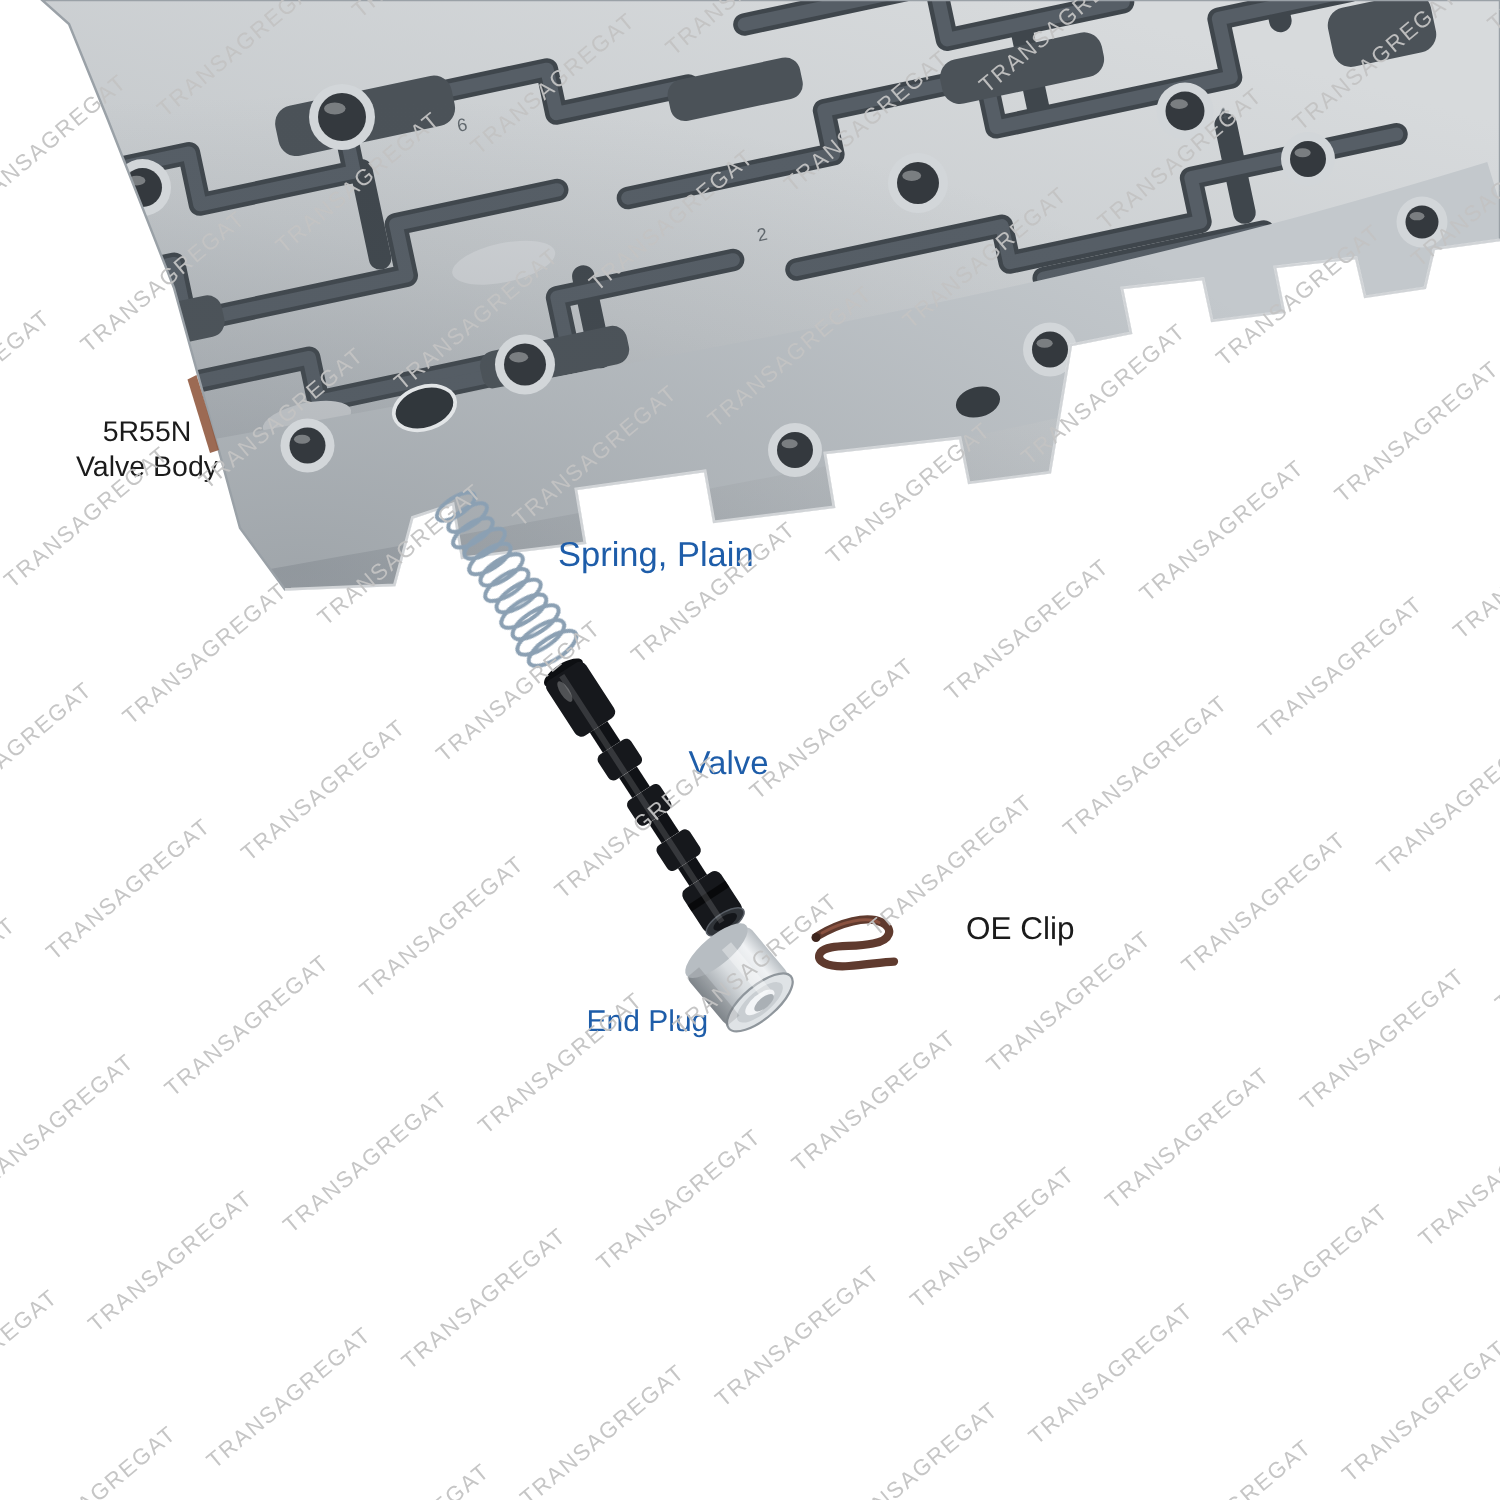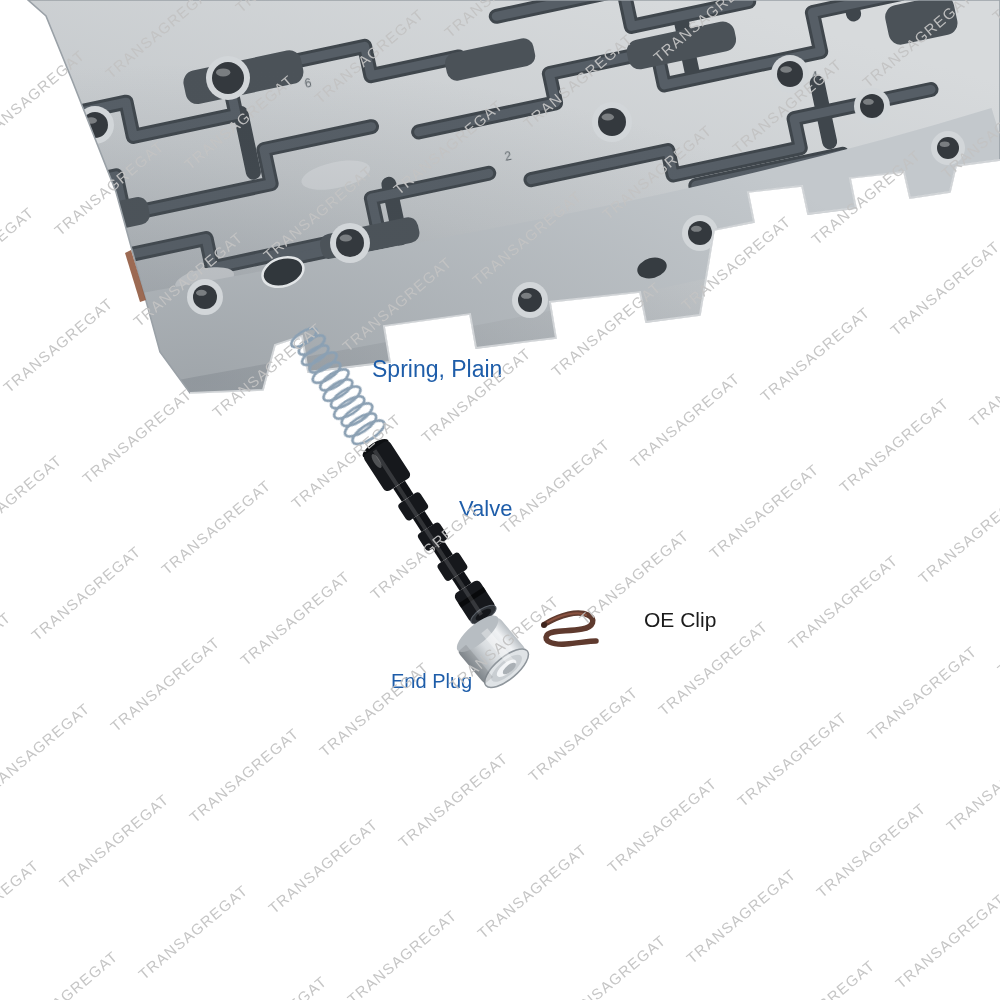--- a/index.html
+++ b/index.html
@@ -218,20 +218,24 @@
 
   <g>
     <path d="M545,624 C560,615 578,610 588,615 C596,619 594,627 582,629
              C568,632 552,629 547,635 C543,641 552,645 566,644
              C578,643 590,641 596,641" fill="none" stroke="#5f3a2e" stroke-width="5.5" stroke-linecap="round"></path>
     <path d="M548,622 C562,614 578,611 586,615" fill="none" stroke="#8a5240" stroke-width="2" stroke-linecap="round"></path>
     <circle cx="544" cy="625" r="3" fill="#3e251d"></circle>
   </g>
 </svg>
 
+<div id="lbl-body" class="lbl c-dark">
+  <div>5R55N</div>
+  <div>Valve Body</div>
+</div>
 <div id="lbl-spring" class="lbl c-blue">Spring, Plain</div>
 <div id="lbl-valve" class="lbl c-blue">Valve</div>
 <div id="lbl-clip" class="lbl c-dark">OE Clip</div>
 <div id="lbl-plug" class="lbl c-blue">End Plug</div>
 
 <div id="wm-layer">
       <span class="wm" style="left: 1047px; top: -26px;">TRANSAGREGAT</span>
       <span class="wm" style="left: 290px; top: -35px;">TRANSAGREGAT</span>
       <span class="wm" style="left: 499px; top: -10px;">TRANSAGREGAT</span>
       <span class="wm" style="left: 708px; top: 15px;">TRANSAGREGAT</span>

